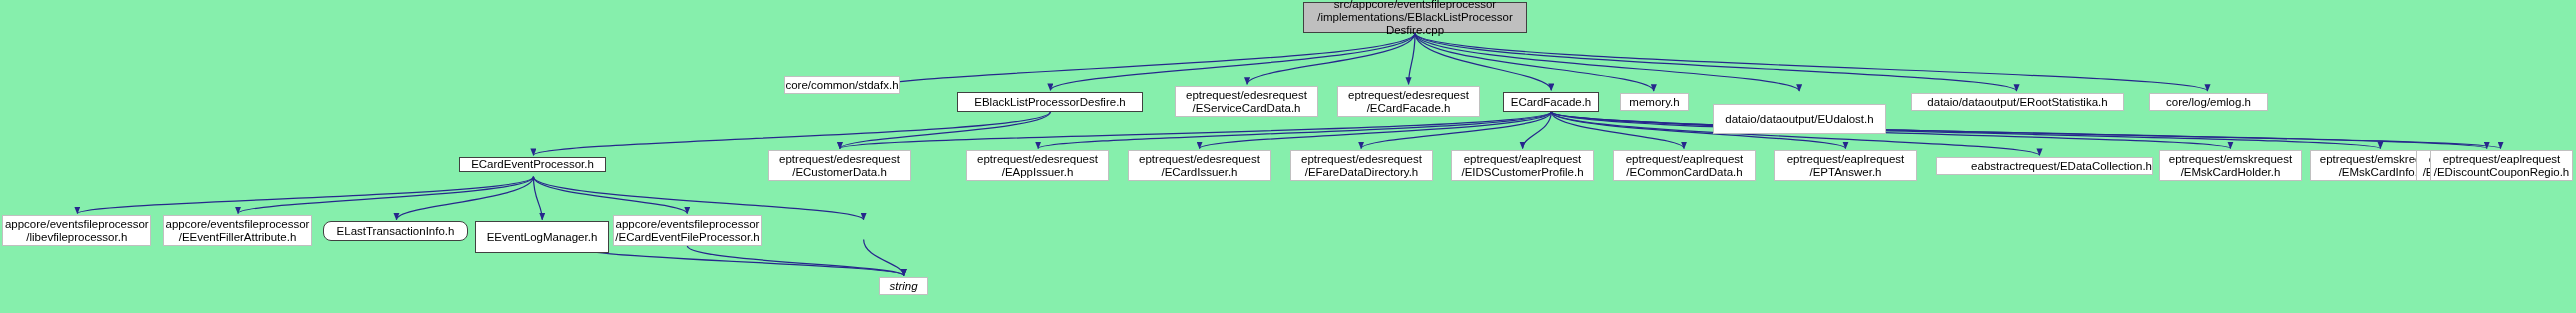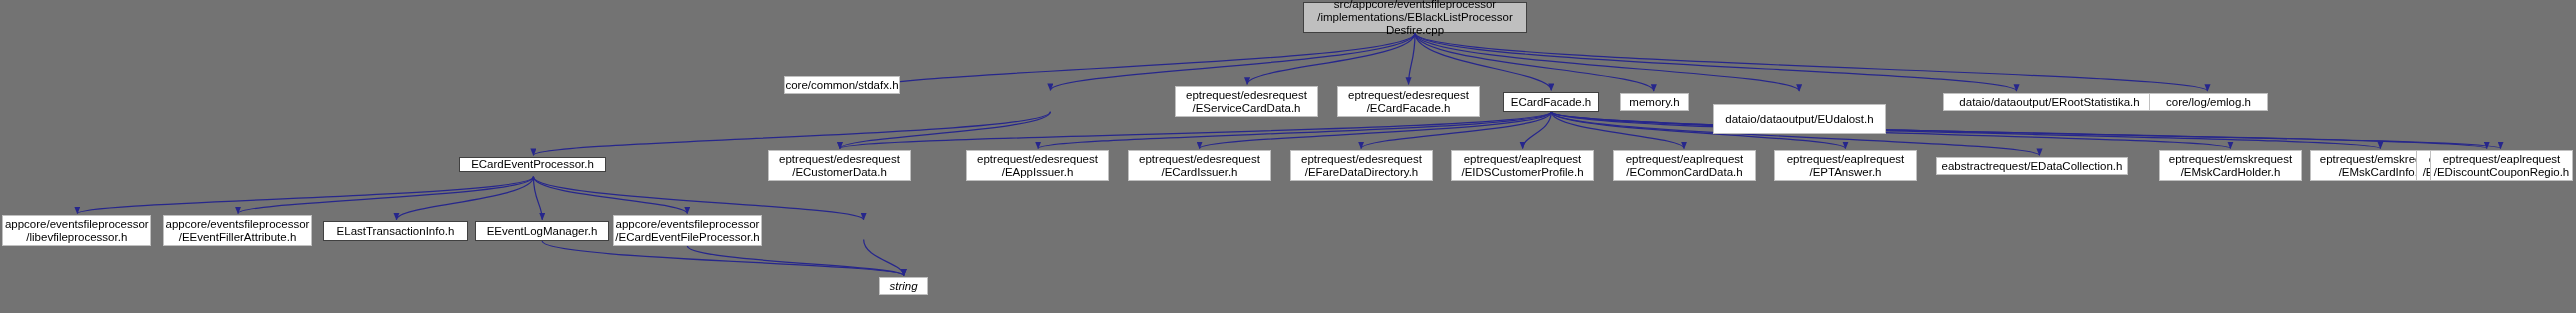--- a/index.html
+++ b/index.html
@@ -1,16 +1,16 @@
 <!DOCTYPE html>
 <html style="font-size:12.3px"><head>
 <meta charset="utf-8">
 <style>
   html,body{margin:0;padding:0;background:#ffffff;}
-  #canvas{position:relative;width:2576px;height:313px;background:#737373;
+  #canvas{position:relative;width:2576px;height:313px;background:#86efac;
           font-family:"Liberation Sans","DejaVu Sans",sans-serif;overflow:hidden;}
   svg#edges{position:absolute;left:0;top:0;width:2576px;height:313px;}
   .node{position:absolute;box-sizing:border-box;background:#ffffff;
         border:0.8px solid #c0c0c0;display:flex;flex-direction:column;
         align-items:center;justify-content:center;text-align:center;
         color:#000000;font-size:11.5px;line-height:13px;white-space:pre;}
   .node.bold{border:1.5px solid #404040;}
   .node.root{background:#bfbfbf;border:1.5px solid #404040;}
   .node .ln{display:block;}
 </style>
@@ -54,40 +54,41 @@
         <path d="M696,231 C696,261.8 707.5,267.4 707.5,287" marker-end="url(#arrow)"></path>
         <path d="M696,231 C696,257.4 897,262.2 897,279" marker-end="url(#arrow)"></path>
         <path d="M696,231 C696,261.8 1127.5,267.4 1127.5,287" marker-end="url(#arrow)"></path>
         <path d="M707.5,315 C707.5,339.75 1180,344.25 1180,360" marker-end="url(#arrow)"></path>
         <path d="M897,321 C897,342.45 1180,346.35 1180,360" marker-end="url(#arrow)"></path>
         <path d="M1127.5,313 C1127.5,338.85 1180,343.55 1180,360" marker-end="url(#arrow)"></path>
       </g>
   </svg>
 <div class="node root" style="left: 1303px; top: 2.3px; width: 224px; height: 31px;"><span class="ln">src/appcore/eventsfileprocessor</span><span class="ln">/implementations/EBlackListProcessor</span><span class="ln">Desfire.cpp</span></div>
     <div class="node" style="left: 784px; top: 76px; width: 116px; height: 18.4px; text-align: center;"><span class="ln">core/common/stdafx.h</span></div>
+    <div class="node bold" style="left: 957px; top: 92px; width: 186px; height: 20px;"><span class="ln">EBlackListProcessorDesfire.h</span></div>
     <div class="node" style="left: 1175px; top: 86px; width: 143px; height: 31px;"><span class="ln">eptrequest/edesrequest</span><span class="ln">/EServiceCardData.h</span></div>
     <div class="node" style="left: 1337px; top: 86px; width: 143px; height: 31px;"><span class="ln">eptrequest/edesrequest</span><span class="ln">/ECardFacade.h</span></div>
     <div class="node bold" style="left: 1503px; top: 92px; width: 96px; height: 20px;"><span class="ln">ECardFacade.h</span></div>
     <div class="node" style="left: 1620px; top: 93px; width: 69px; height: 18.4px;"><span class="ln">memory.h</span></div>
     <div class="node" style="left: 1713px; top: 93px; width: 173px; height: 30px; margin-top: 11px;"><span class="ln">dataio/dataoutput/EUdalost.h</span></div>
-    <div class="node" style="left: 1911px; top: 93px; width: 213px; height: 18.4px; margin-left: 32px;"><span class="ln">dataio/dataoutput/ERootStatistika.h</span></div>
+    <div class="node" style="left: 1911px; top: 93px; width: 213px; height: 18.4px;"><span class="ln">dataio/dataoutput/ERootStatistika.h</span></div>
     <div class="node" style="left: 2149px; top: 93px; width: 119px; height: 18.4px;"><span class="ln">core/log/emlog.h</span></div>
     <div class="node bold" style="left: 459px; top: 157px; width: 147px; height: 15px;"><span class="ln">ECardEventProcessor.h</span></div>
     <div class="node" style="left: 768px; top: 150px; width: 143px; height: 31px;"><span class="ln">eptrequest/edesrequest</span><span class="ln">/ECustomerData.h</span></div>
     <div class="node" style="left: 966px; top: 150px; width: 143px; height: 31px;"><span class="ln">eptrequest/edesrequest</span><span class="ln">/EAppIssuer.h</span></div>
     <div class="node" style="left: 1128px; top: 150px; width: 143px; height: 31px;"><span class="ln">eptrequest/edesrequest</span><span class="ln">/ECardIssuer.h</span></div>
     <div class="node" style="left: 1290px; top: 150px; width: 143px; height: 31px;"><span class="ln">eptrequest/edesrequest</span><span class="ln">/EFareDataDirectory.h</span></div>
     <div class="node" style="left: 1451px; top: 150px; width: 143px; height: 31px;"><span class="ln">eptrequest/eaplrequest</span><span class="ln">/EIDSCustomerProfile.h</span></div>
     <div class="node" style="left: 1613px; top: 150px; width: 143px; height: 31px;"><span class="ln">eptrequest/eaplrequest</span><span class="ln">/ECommonCardData.h</span></div>
     <div class="node" style="left: 1774px; top: 150px; width: 143px; height: 31px;"><span class="ln">eptrequest/eaplrequest</span><span class="ln">/EPTAnswer.h</span></div>
-    <div class="node" style="left: 1936px; top: 157px; width: 192px; height: 18.4px;"><span class="ln">eabstractrequest/EDataCollection.h</span></div>
+    <div class="node" style="left: 1936px; top: 157px; width: 217px; height: 18.4px; align-items: flex-end;"><span class="ln">eabstractrequest/EDataCollection.h</span></div>
     <div class="node" style="left: 2159px; top: 150px; width: 143px; height: 31px;"><span class="ln">eptrequest/emskrequest</span><span class="ln">/EMskCardHolder.h</span></div>
     <div class="node" style="left: 2310px; top: 150px; width: 143px; height: 31px;"><span class="ln">eptrequest/emskrequest</span><span class="ln">/EMskCardInfo.h</span></div>
     <div class="node" style="left: 2416px; top: 150px; width: 143px; height: 31px;"><span class="ln">eptrequest/eaplrequest</span><span class="ln">/ECommonCardDataEx.h</span></div>
     <div class="node" style="left: 2430px; top: 150px; width: 143px; height: 31px;"><span class="ln">eptrequest/eaplrequest</span><span class="ln">/EDiscountCouponRegio.h</span></div>
     <div class="node" style="left: 2.3px; top: 215px; width: 149px; height: 31px;"><span class="ln">appcore/eventsfileprocessor</span><span class="ln">/libevfileprocessor.h</span></div>
     <div class="node" style="left: 163px; top: 215px; width: 149px; height: 31px;"><span class="ln">appcore/eventsfileprocessor</span><span class="ln">/EEventFillerAttribute.h</span></div>
-    <div class="node bold" style="left: 323px; top: 221px; width: 145px; height: 20px;"><span class="ln">ELastTransactionInfo.h</span></div>
-    <div class="node bold" style="left: 475px; top: 221px; width: 134px; height: 20px;"><span class="ln">EEventLogManager.h</span></div>
+    <div class="node bold" style="left: 323px; top: 221px; width: 145px; height: 20px; border-radius: 8px;"><span class="ln">ELastTransactionInfo.h</span></div>
+    <div class="node bold" style="left: 475px; top: 221px; width: 134px; height: 32px;"><span class="ln">EEventLogManager.h</span></div>
     <div class="node" style="left: 613px; top: 215px; width: 149px; height: 31px;"><span class="ln">appcore/eventsfileprocessor</span><span class="ln">/ECardEventFileProcessor.h</span></div>
     <div class="node" style="left: 879px; top: 277px; width: 49px; height: 18.4px; font-style: italic;"><span class="ln">string</span></div>
   </div>
 
 
 </body></html>

